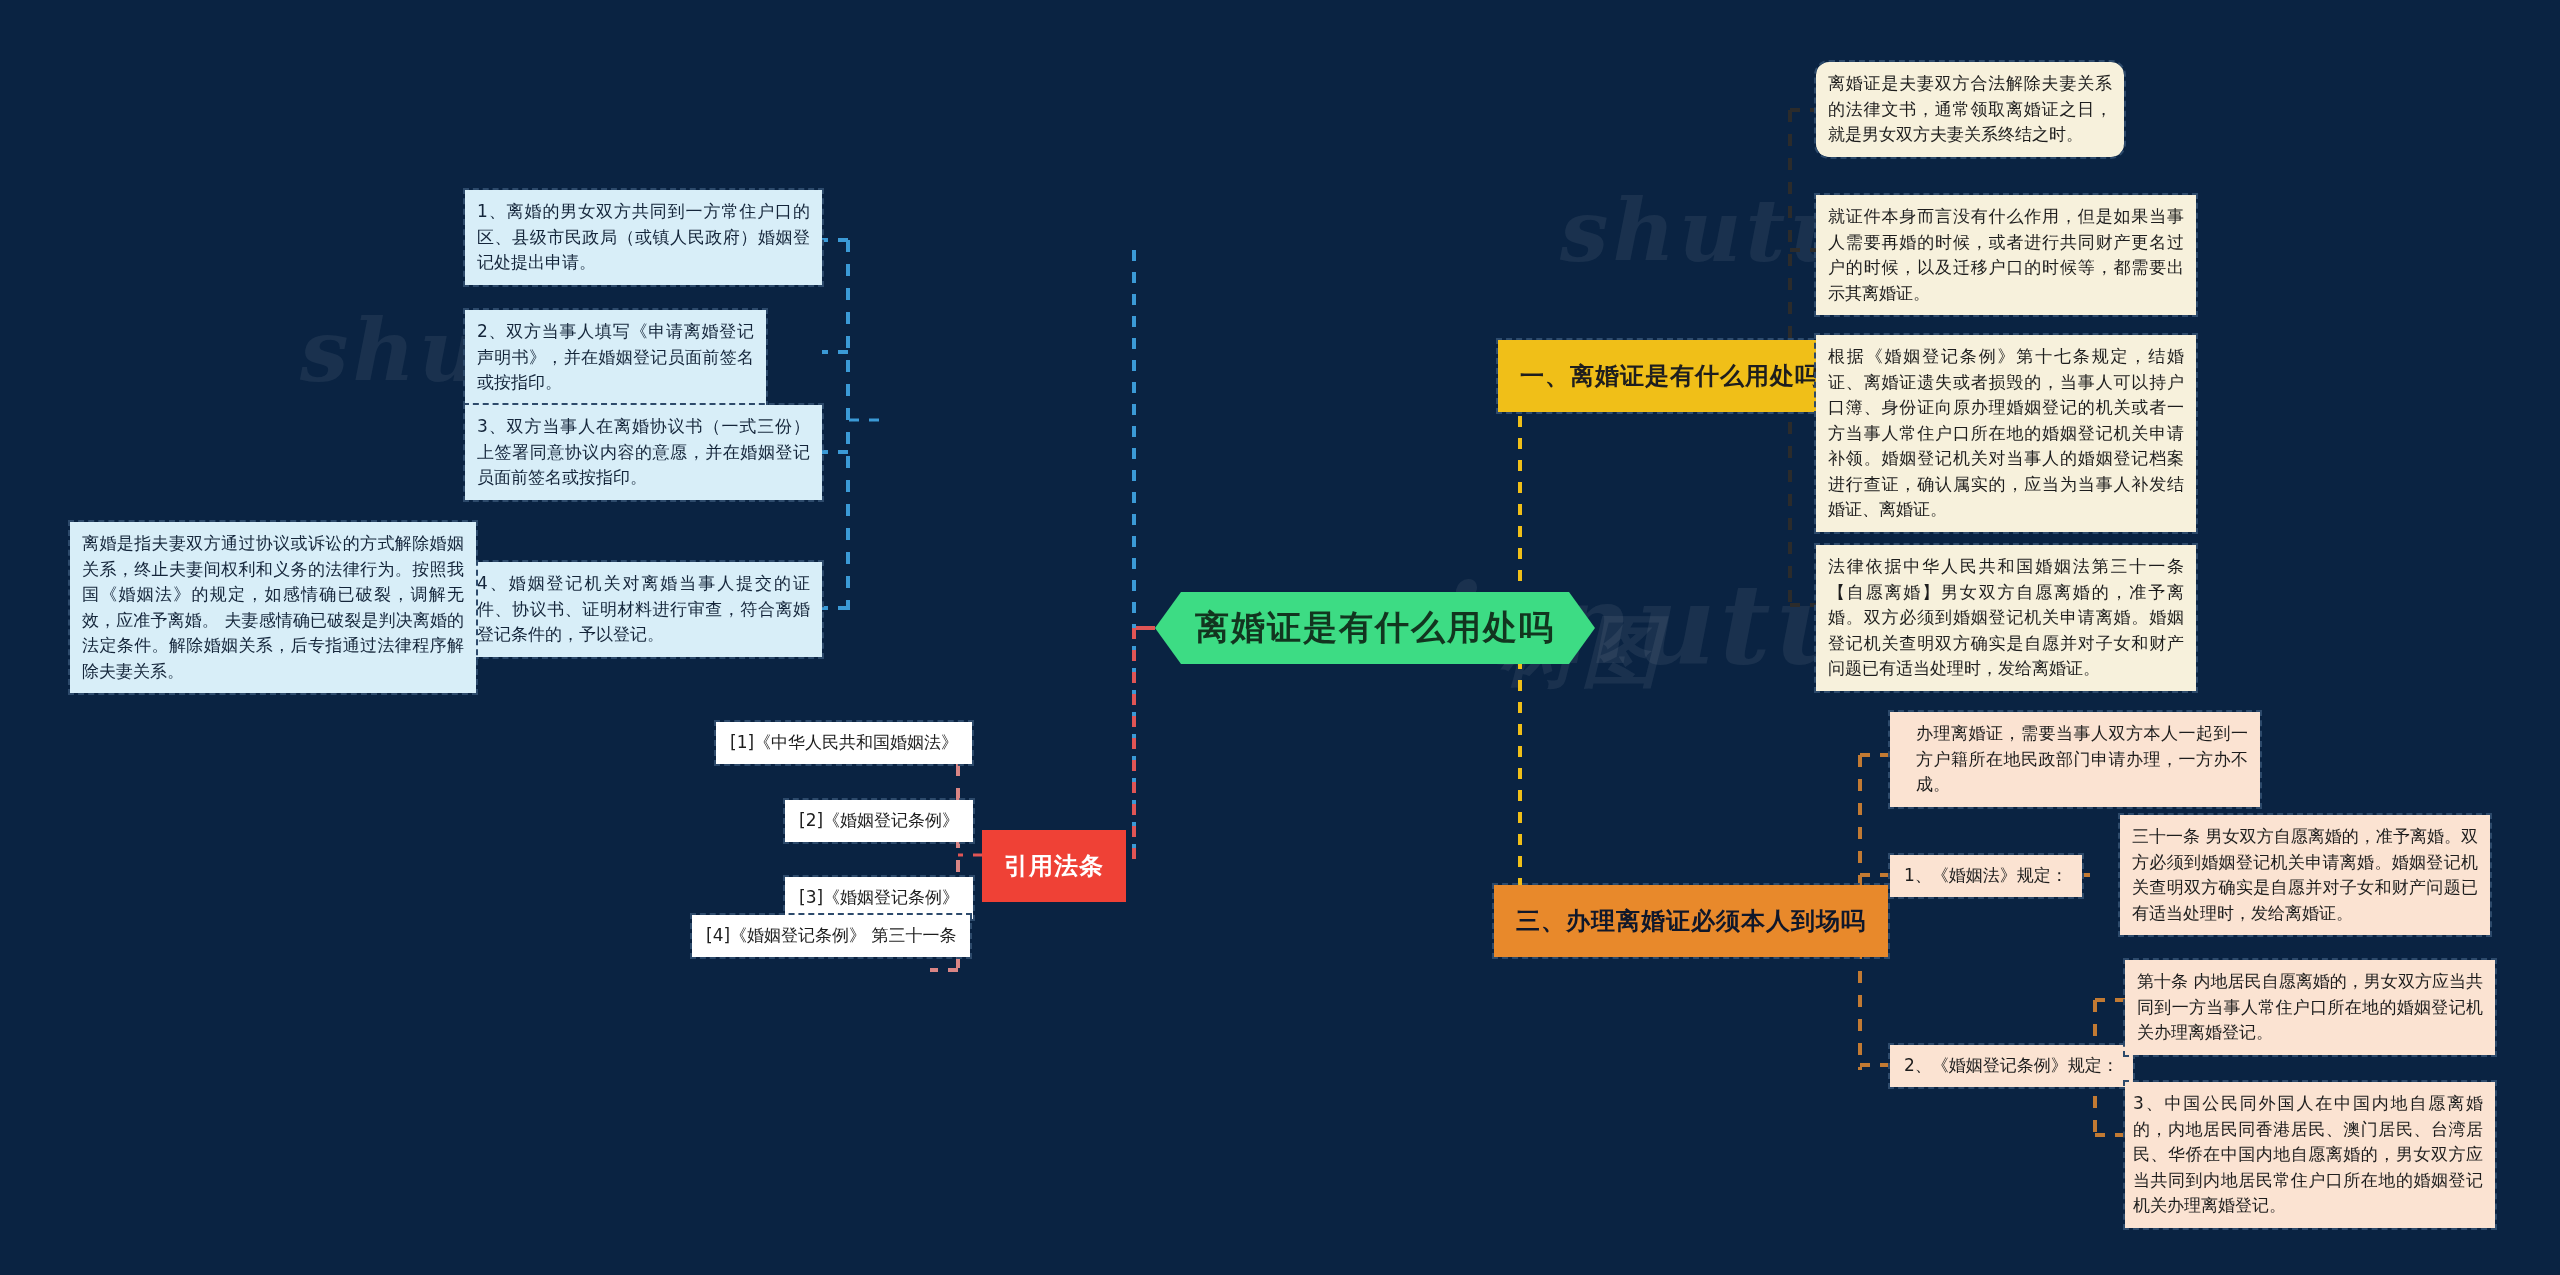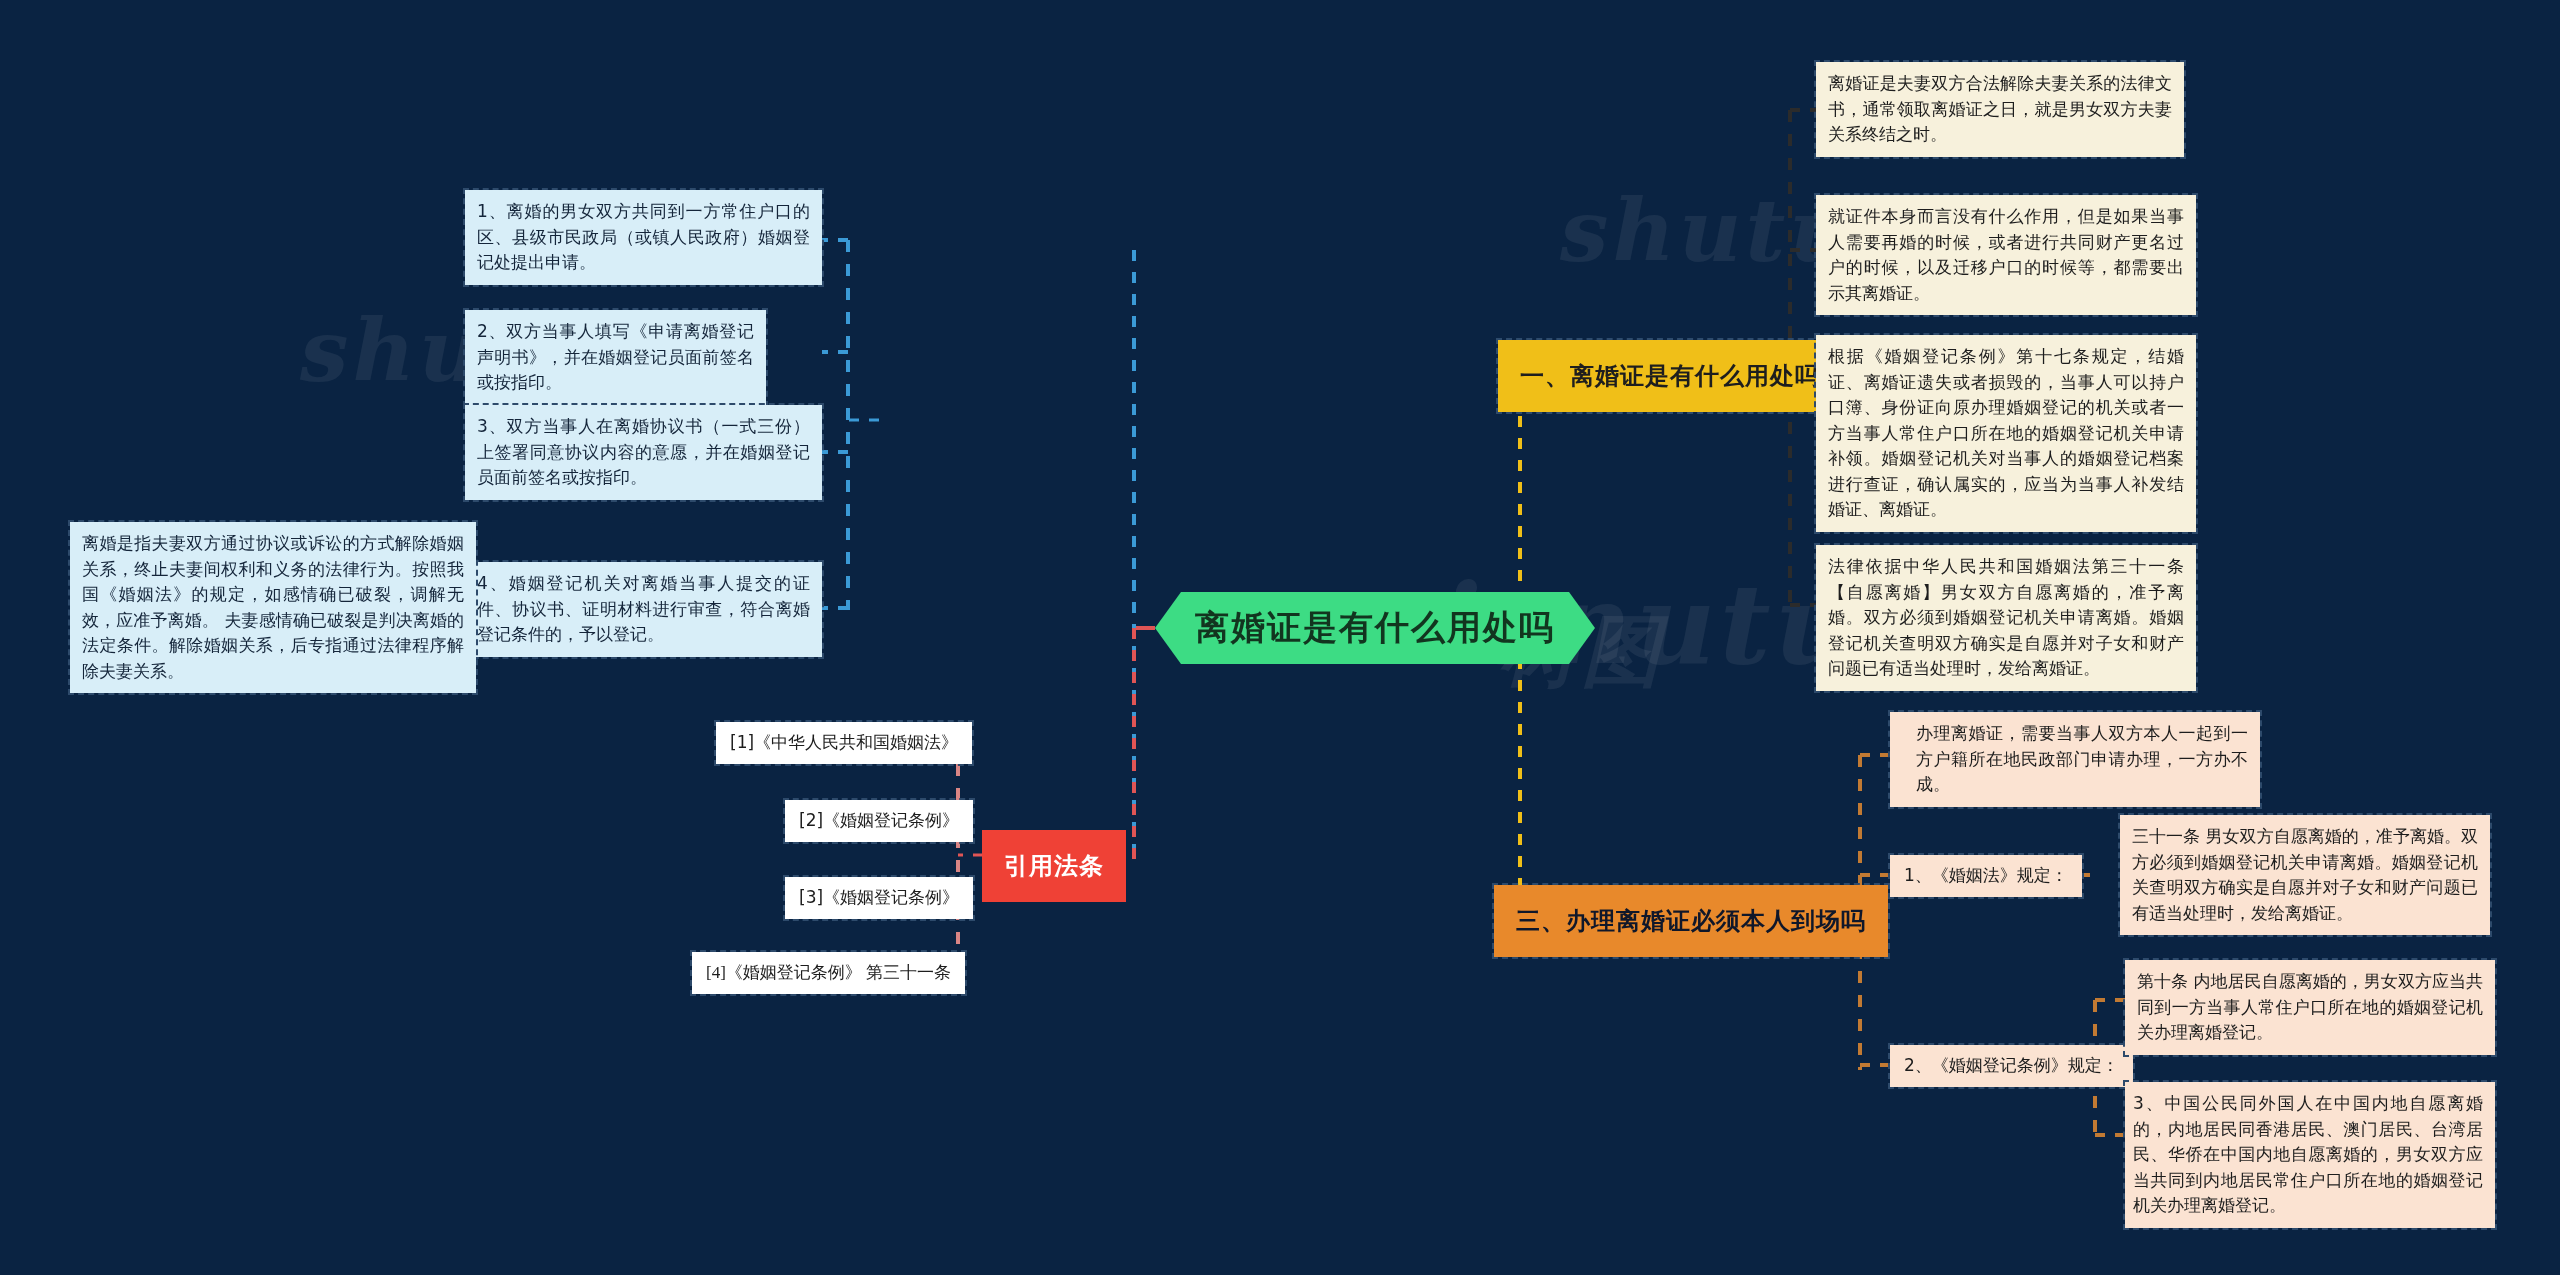--- a/index.html
+++ b/index.html
@@ -113,21 +113,21 @@
     <path d="M958,895 L930,895" stroke="#d98585" stroke-width="4" fill="none" stroke-dasharray="10 10"></path>
     <path d="M958,970 L930,970" stroke="#d98585" stroke-width="4" fill="none" stroke-dasharray="10 10"></path>
 
     <path d="M440,600 L470,600" stroke="#3b9ad6" stroke-width="4" fill="none" stroke-dasharray="10 10"></path>
   </svg>
 
   <div class="node central" style="left:1155px;top:592px;height:72px;">离婚证是有什么用处吗</div>
 
   <div class="node branch yellow" style="left:1498px;top:340px;">一、离婚证是有什么用处吗</div>
 
-  <div class="node leaf cream" style="left:1816px;top:62px;width:368px;">离婚证是夫妻双方合法解除夫妻关系的法律文书，通常领取离婚证之日，就是男女双方夫妻关系终结之时。</div>
+  <div class="node leaf cream" style="left:1816px;top:62px;width:308px;border-radius:13px;">离婚证是夫妻双方合法解除夫妻关系的法律文书，通常领取离婚证之日，就是男女双方夫妻关系终结之时。</div>
 
   <div class="node leaf cream" style="left:1816px;top:195px;width:380px;">就证件本身而言没有什么作用，但是如果当事人需要再婚的时候，或者进行共同财产更名过户的时候，以及迁移户口的时候等，都需要出示其离婚证。</div>
 
   <div class="node leaf cream" style="left:1816px;top:335px;width:380px;">根据《婚姻登记条例》第十七条规定，结婚证、离婚证遗失或者损毁的，当事人可以持户口簿、身份证向原办理婚姻登记的机关或者一方当事人常住户口所在地的婚姻登记机关申请补领。婚姻登记机关对当事人的婚姻登记档案进行查证，确认属实的，应当为当事人补发结婚证、离婚证。</div>
 
   <div class="node leaf cream" style="left:1816px;top:545px;width:380px;">法律依据中华人民共和国婚姻法第三十一条【自愿离婚】男女双方自愿离婚的，准予离婚。双方必须到婚姻登记机关申请离婚。婚姻登记机关查明双方确实是自愿并对子女和财产问题已有适当处理时，发给离婚证。</div>
 
 
   <div class="node leaf ice" style="left:465px;top:190px;width:357px;">1、离婚的男女双方共同到一方常住户口的区、县级市民政局（或镇人民政府）婚姻登记处提出申请。</div>
 
@@ -152,17 +152,17 @@
   <div class="node leaf peach" style="left:2125px;top:1082px;width:370px;padding-left:8px;">3、中国公民同外国人在中国内地自愿离婚的，内地居民同香港居民、澳门居民、台湾居民、华侨在中国内地自愿离婚的，男女双方应当共同到内地居民常住户口所在地的婚姻登记机关办理离婚登记。</div>
 
   <div class="node branch red" style="left:982px;top:830px;">引用法条</div>
 
   <div class="node leaf pink small" style="left:716px;top:722px;">[1]《中华人民共和国婚姻法》</div>
 
   <div class="node leaf pink small" style="left:785px;top:800px;">[2]《婚姻登记条例》</div>
 
   <div class="node leaf pink small" style="left:785px;top:877px;">[3]《婚姻登记条例》</div>
 
-  <div class="node leaf pink small" style="left:692px;top:952px;font-family:Liberation Serif, serif;">[4]《婚姻登记条例》 第三十一条</div>
+  <div class="node leaf pink small" style="left:692px;top:915px;">[4]《婚姻登记条例》 第三十一条</div>
 
   <div class="node leaf ice" style="left:70px;top:522px;width:406px;">离婚是指夫妻双方通过协议或诉讼的方式解除婚姻关系，终止夫妻间权利和义务的法律行为。按照我国《婚姻法》的规定，如感情确已破裂，调解无效，应准予离婚。 夫妻感情确已破裂是判决离婚的法定条件。解除婚姻关系，后专指通过法律程序解除夫妻关系。</div>
 
 </div>
 
 </body></html>

